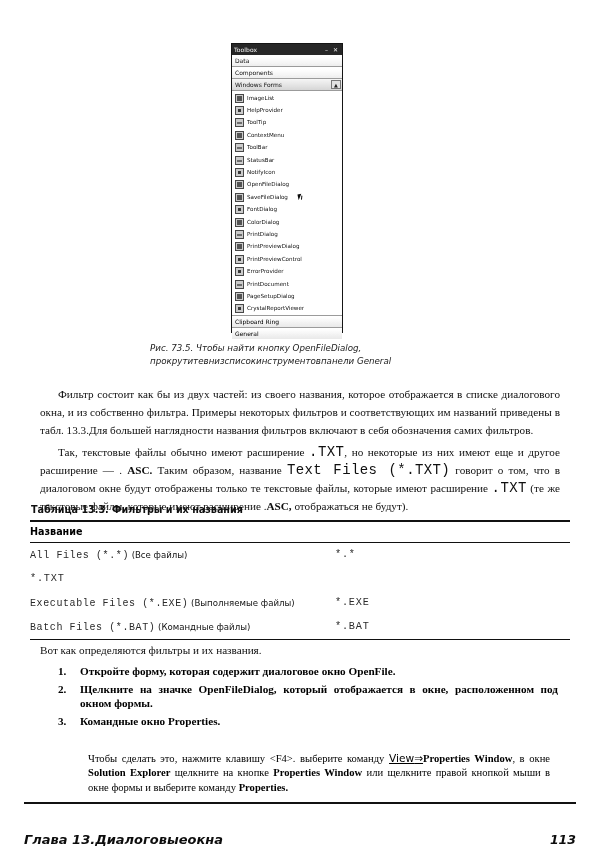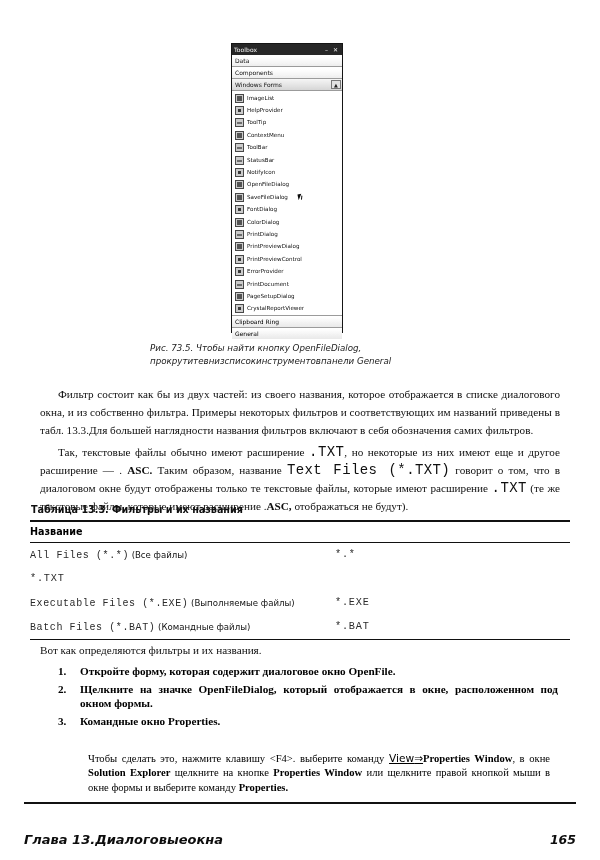--- a/index.html
+++ b/index.html
@@ -517,16 +517,16 @@
     <b>Solution Explorer</b>
     <span>щелкните на кнопке</span>
     <b>Properties Window</b>
     <span>или щелкните правой кнопкой мыши в окне формы и выберите команду</span>
     <b>Properties.</b>
   </p>
 
   <div class="footer-rule"></div>
   <div class="footer">
     <span>Глава 13.Диалоговыеокна</span>
-    <span class="pg">165</span>
+    <span class="pg">113</span>
   </div>
 
 </div>
 
 </body></html>

